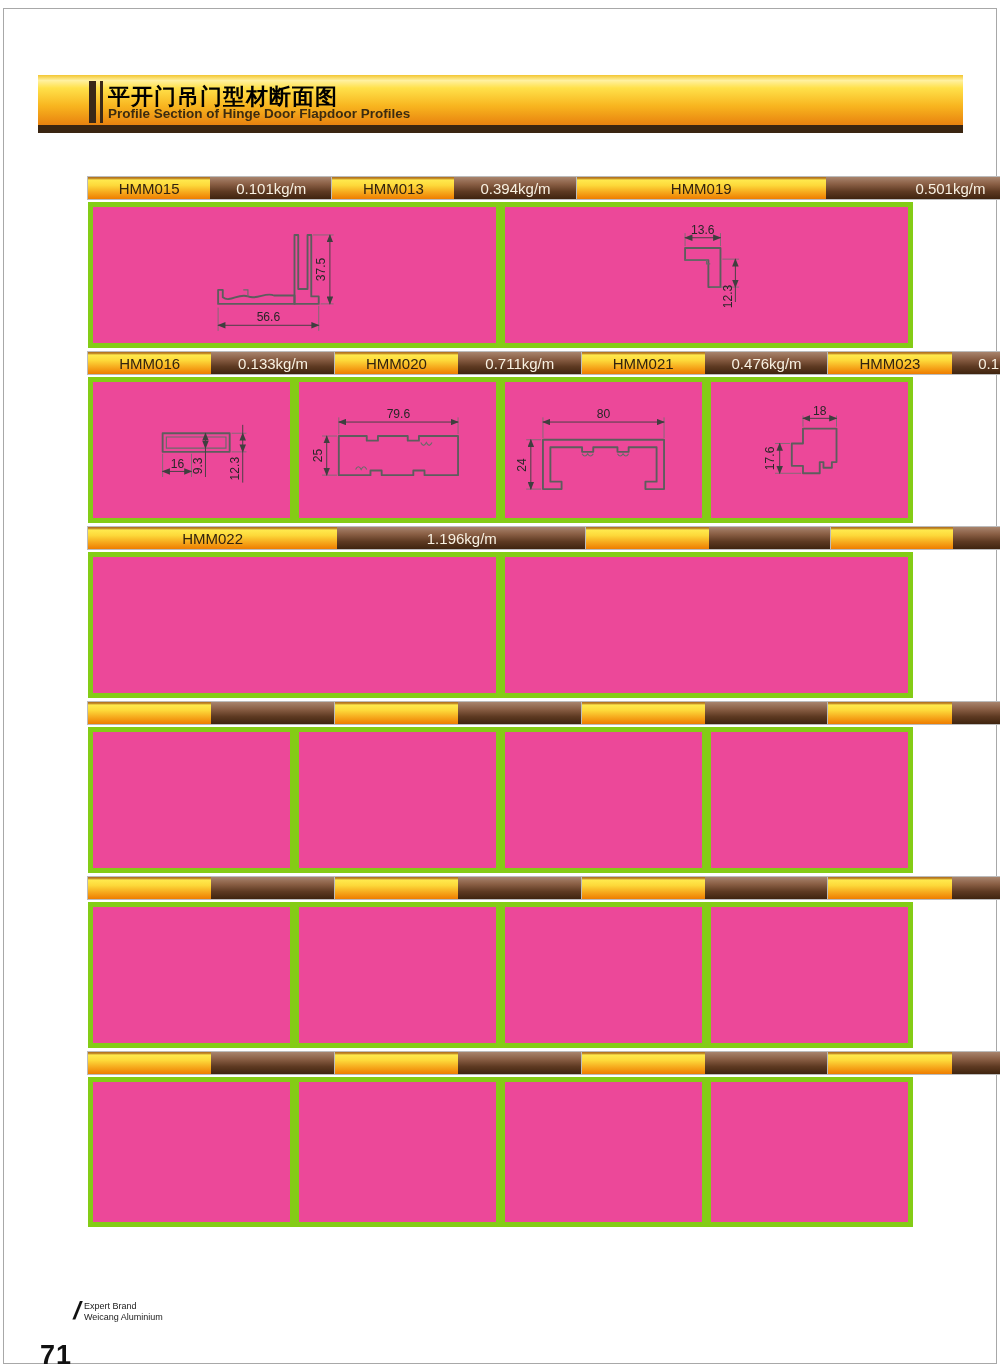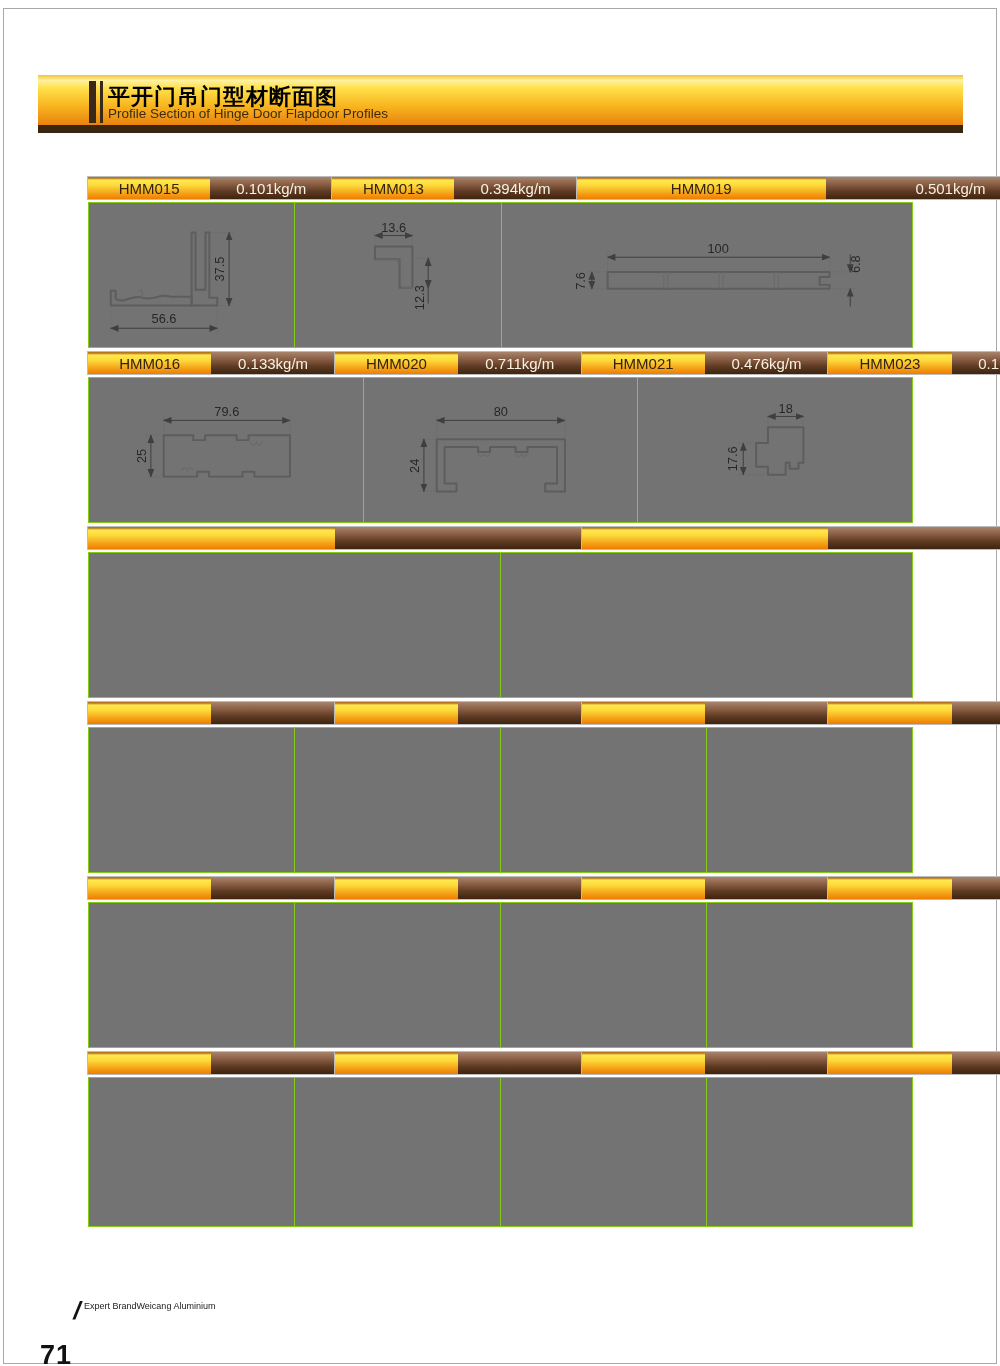--- a/index.html
+++ b/index.html
@@ -5,44 +5,44 @@
   html,body{margin:0;padding:0;background:#fff;}
   body{width:1000px;height:1366px;position:relative;font-family:"Liberation Sans",sans-serif;overflow:hidden;}
   .page-border{position:absolute;left:3px;right:3px;top:8px;bottom:2px;border:1px solid #a8a8a8;}
   
   .banner{position:absolute;left:38px;top:75px;width:925px;height:50px;
     background:linear-gradient(180deg,#f3c631 0%,#fff1a0 11%,#ffe14a 26%,#f8b51f 62%,#e8820f 100%);}
   .banner-strip{position:absolute;left:38px;top:125px;width:925px;height:8px;background:#3a2511;}
   .accent-bar-thick{position:absolute;left:89px;top:81px;width:7px;height:42px;background:#3a2918;}
   .accent-bar-thin{position:absolute;left:100px;top:81px;width:3px;height:42px;background:#3a2918;}
   .title-zh{position:absolute;left:108px;top:82px;font-size:22px;font-weight:bold;color:#000000;letter-spacing:1px;white-space:nowrap;}
-  .title-en{position:absolute;left:108px;top:106px;font-size:13.5px;font-weight:normal;color:#3c2b10;white-space:nowrap;}
+  .title-en{position:absolute;left:108px;top:106px;font-size:13.5px;font-weight:bold;color:#3c2b10;white-space:nowrap;}
   
   .rowhdr{position:absolute;left:88px;width:987px;height:22px;display:flex;}
   .hdr{flex:1;display:flex;box-shadow:0 0 0 1px #bcbcbc;}
   .hdr.span2{flex:2.04;}
   .seg{flex:1;display:flex;align-items:center;justify-content:center;font-size:15px;line-height:1;}
   .seg.gold{background:linear-gradient(180deg,#b5761f 0%,#b5761f 5%,#ffe94d 14%,#fdd93a 38%,#f6a81c 70%,#ee7d00 100%);color:#32230f;}
   .seg.brown{background:linear-gradient(180deg,#a8846d 0%,#8a5f45 32%,#5e3a22 66%,#3f240f 100%);color:#f8f1e2;}
   .rowcells{position:absolute;left:88px;width:825px;height:146px;display:flex;}
-  .cell{flex:1;border:1px solid #84cc16;background:#737373;margin-left:-1px;position:relative;}
+  .cell{flex:1;border:5px solid #84cc16;background:#ec4899;margin-left:-1px;position:relative;}
   .cell:first-child{margin-left:0;}
   .cell.span2{flex:2;}
   .cell svg{position:absolute;left:0;top:0;width:100%;height:100%;}
   
   .pf{fill:none;stroke:#5d5d5d;stroke-width:2;stroke-linejoin:round;stroke-linecap:round;}
   .pfthin{fill:none;stroke:#6a6a6a;stroke-width:1.2;}
   .dim{stroke:#3f3f3f;stroke-width:1;fill:none;}
   .ext{stroke:#6f6f6f;stroke-width:0.9;fill:none;}
   text.dt{font-size:13px;fill:#272727;text-anchor:middle;}
   
   .footer{position:absolute;left:40px;top:1298px;display:flex;align-items:flex-start;color:#111;}
   .footer .pg{font-size:27px;font-weight:bold;letter-spacing:1px;line-height:1;margin-top:44px;}
   .footer .slash{font-size:25px;font-weight:bold;line-height:1;margin:0 3px 0 2px;transform:skewX(-12deg);}
-  .footer .brand{display:flex;flex-direction:row;font-size:9px;line-height:1.25;padding-top:3px;color:#222;}
+  .footer .brand{display:flex;flex-direction:column;font-size:9px;line-height:1.25;padding-top:3px;color:#222;}
 </style>
 </head>
 <body>
 
 <svg width="0" height="0" style="position:absolute" aria-hidden="true">
   <defs>
     <marker id="arr" viewBox="0 0 10 8" refX="9" refY="4" markerWidth="9" markerHeight="7" orient="auto-start-reverse">
       <path d="M0,0 L10,4 L0,8 z" fill="#3f3f3f"></path>
     </marker>
   </defs>
@@ -104,36 +104,20 @@
       <path class="pfthin" d="M80,57 h25 M103,57 v4 h4"></path>
       <path class="ext" d="M80,42 v-14 M118,42 v-14"></path>
       <line class="dim" x1="80" y1="33" x2="118" y2="33" marker-start="url(#arr)" marker-end="url(#arr)"></line>
       <text class="dt" x="99" y="29">13.6</text>
       <path class="ext" d="M120,56 h18 M107,86 h31"></path>
       <line class="dim" x1="134" y1="56" x2="134" y2="86" marker-start="url(#arr)" marker-end="url(#arr)"></line>
       <path class="dim" d="M134,86 v16"></path>
       <text class="dt" x="130" y="96" transform="rotate(-90 130 96)">12.3</text>
     </svg>
   </div>
-  <div class="cell span2">
-    <svg viewBox="0 0 412 146" preserveAspectRatio="xMidYMid meet">
-      <path class="pf" d="M105,70 h225 v5 h-10 v8 h10 v4 h-225 z"></path>
-      <path class="pfthin" d="M162,70 v17 M166,70 v17 M218,70 v17 M222,70 v17 M274,70 v17 M278,70 v17"></path>
-      <path class="ext" d="M105,68 v-18 M330,68 v-18"></path>
-      <line class="dim" x1="105" y1="55" x2="330" y2="55" marker-start="url(#arr)" marker-end="url(#arr)"></line>
-      <text class="dt" x="217" y="51">100</text>
-      <path class="ext" d="M103,70 h-19 M103,87 h-19"></path>
-      <line class="dim" x1="89" y1="70" x2="89" y2="87" marker-start="url(#arr)" marker-end="url(#arr)"></line>
-      <text class="dt" x="82" y="79" transform="rotate(-90 82 79)">7.6</text>
-      <path class="ext" d="M332,70 h24 M332,87 h24"></path>
-      <line class="dim" x1="351" y1="52" x2="351" y2="70" marker-end="url(#arr)"></line>
-      <line class="dim" x1="351" y1="105" x2="351" y2="87" marker-end="url(#arr)"></line>
-      <text class="dt" x="361" y="62" transform="rotate(-90 361 62)">6.8</text>
-    </svg>
-  </div>
 </div>
 
 <div class="rowhdr" style="top:352px">
   <div class="hdr">
     <div class="seg gold">
         <span>HMM016</span>
       </div>
     <div class="seg brown">
         <span>0.133kg/m</span>
       </div>
@@ -158,20 +142,36 @@
     <div class="seg gold">
         <span>HMM023</span>
       </div>
     <div class="seg brown">
         <span>0.129kg/m</span>
       </div>
   </div>
 </div>
 
 <div class="rowcells" style="top:377px">
+  <div class="cell">
+    <svg viewBox="0 0 206 146" preserveAspectRatio="xMidYMid meet">
+      <rect class="pf" x="72" y="55" width="72" height="20"></rect>
+      <path class="pfthin" d="M76,59 h64 v12 h-64 z"></path>
+      <path class="ext" d="M72,77 v25 M103,77 v25"></path>
+      <line class="dim" x1="72" y1="96" x2="103" y2="96" marker-start="url(#arr)" marker-end="url(#arr)"></line>
+      <text class="dt" x="88" y="92">16</text>
+      <line class="dim" x1="118" y1="55" x2="118" y2="71" marker-start="url(#arr)" marker-end="url(#arr)"></line>
+      <path class="dim" d="M118,71 v31"></path>
+      <text class="dt" x="114" y="90" transform="rotate(-90 114 90)">9.3</text>
+      <path class="ext" d="M146,55 h16 M146,75 h16"></path>
+      <line class="dim" x1="158" y1="55" x2="158" y2="75" marker-start="url(#arr)" marker-end="url(#arr)"></line>
+      <path class="dim" d="M158,46 v9 M158,75 v33"></path>
+      <text class="dt" x="154" y="93" transform="rotate(-90 154 93)">12.3</text>
+    </svg>
+  </div>
   <div class="cell">
     <svg viewBox="0 0 206 146" preserveAspectRatio="xMidYMid meet">
       <path class="pf" d="M40,58 h30 v5 h12 v-5 h32 v5 h12 v-5 h42 v42 h-36 v-5 h-12 v5 h-34 v-5 h-12 v5 h-34 z"></path>
       <path class="pfthin" d="M128,65 q3,6 6,0 q3,6 6,0 M58,94 q3,-6 6,0 q3,-6 6,0"></path>
       <path class="ext" d="M40,56 v-18 M168,56 v-18"></path>
       <line class="dim" x1="40" y1="43" x2="168" y2="43" marker-start="url(#arr)" marker-end="url(#arr)"></line>
       <text class="dt" x="104" y="39">79.6</text>
       <path class="ext" d="M38,58 h-16 M38,100 h-16"></path>
       <line class="dim" x1="27" y1="58" x2="27" y2="100" marker-start="url(#arr)" marker-end="url(#arr)"></line>
       <text class="dt" x="22" y="79" transform="rotate(-90 22 79)">25</text>
@@ -196,20 +196,28 @@
       <line class="dim" x1="96" y1="39" x2="132" y2="39" marker-start="url(#arr)" marker-end="url(#arr)"></line>
       <text class="dt" x="114" y="35">18</text>
       <path class="ext" d="M82,66 h-16 M94,98 h-28"></path>
       <line class="dim" x1="71" y1="66" x2="71" y2="98" marker-start="url(#arr)" marker-end="url(#arr)"></line>
       <text class="dt" x="65" y="82" transform="rotate(-90 65 82)">17.6</text>
     </svg>
   </div>
 </div>
 
 <div class="rowhdr" style="top:527px">
+  <div class="hdr span2">
+    <div class="seg gold">
+        <span>HMM022</span>
+      </div>
+    <div class="seg brown">
+        <span>1.196kg/m</span>
+      </div>
+  </div>
   <div class="hdr">
     <div class="seg gold"></div>
     <div class="seg brown"></div>
   </div>
   <div class="hdr">
     <div class="seg gold"></div>
     <div class="seg brown"></div>
   </div>
 </div>
 

